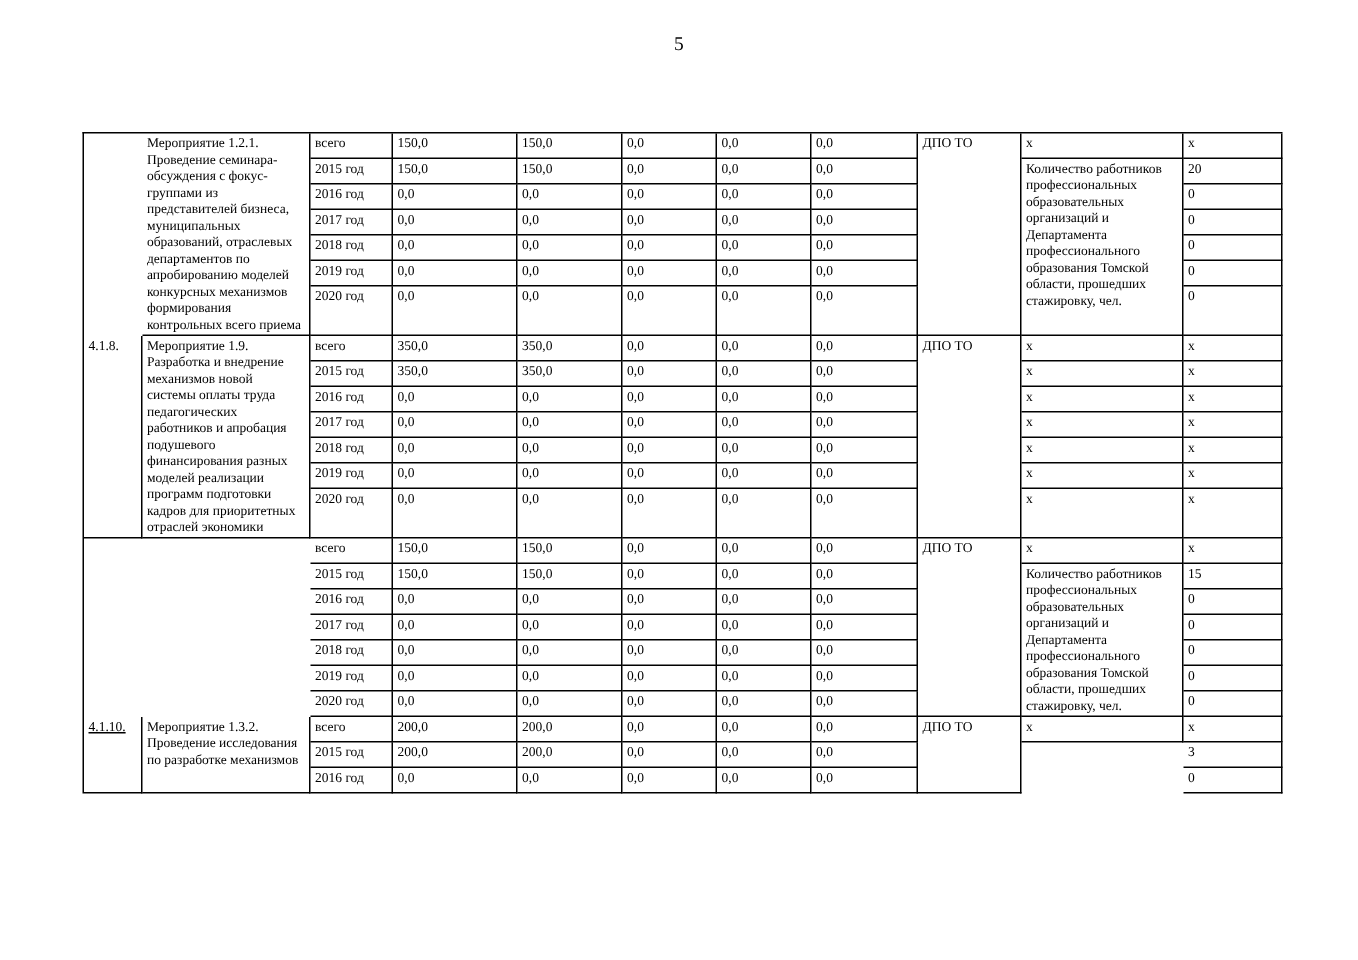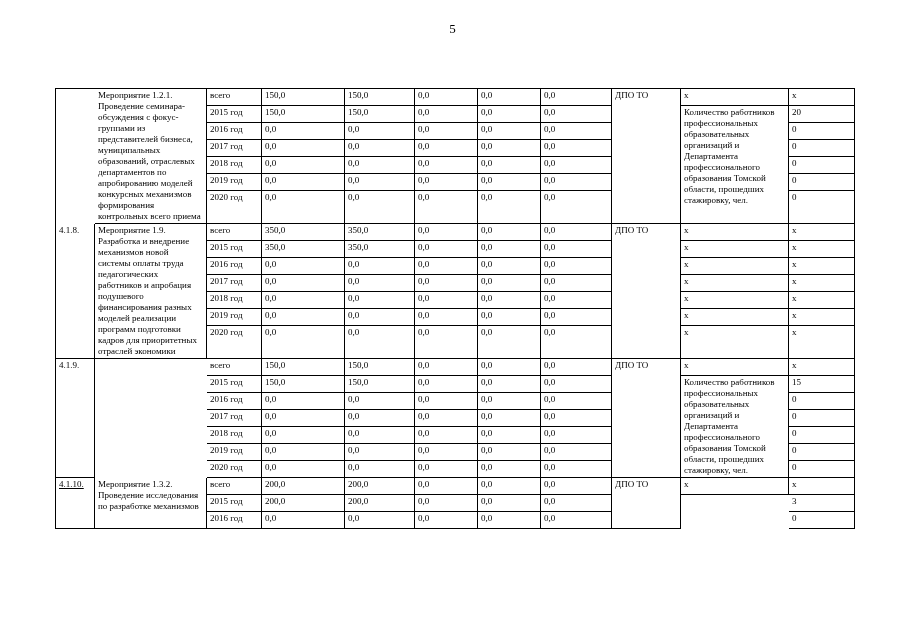--- a/index.html
+++ b/index.html
@@ -161,21 +161,20 @@
         <div class="cell" style="grid-area: 4 / 10 / 5;">x</div>
         <div class="cell" style="grid-area: 4 / 11 / 5;">x</div>
         <div class="cell" style="grid-area: 5 / 10 / 6;">x</div>
         <div class="cell" style="grid-area: 5 / 11 / 6;">x</div>
         <div class="cell" style="grid-area: 6 / 10 / 7;">x</div>
         <div class="cell" style="grid-area: 6 / 11 / 7;">x</div>
         <div class="cell" style="grid-area: 7 / 10 / 8;">x</div>
         <div class="cell" style="grid-area: 7 / 11 / 8;">x</div>
       </div>
       <div class="section" style="grid-template-rows: repeat(6, 17px) minmax(17px, auto);">
-        <div class="cell" style="grid-area: 1 / 1 / 8;">4.1.9.</div>
         <div class="cell" style="grid-area: 1 / 3 / 2;">всего</div>
         <div class="cell" style="grid-area: 1 / 4 / 2;">150,0</div>
         <div class="cell" style="grid-area: 1 / 5 / 2;">150,0</div>
         <div class="cell" style="grid-area: 1 / 6 / 2;">0,0</div>
         <div class="cell" style="grid-area: 1 / 7 / 2;">0,0</div>
         <div class="cell" style="grid-area: 1 / 8 / 2;">0,0</div>
         <div class="cell" style="grid-area: 2 / 3 / 3;">2015 год</div>
         <div class="cell" style="grid-area: 2 / 4 / 3;">150,0</div>
         <div class="cell" style="grid-area: 2 / 5 / 3;">150,0</div>
         <div class="cell" style="grid-area: 2 / 6 / 3;">0,0</div>

